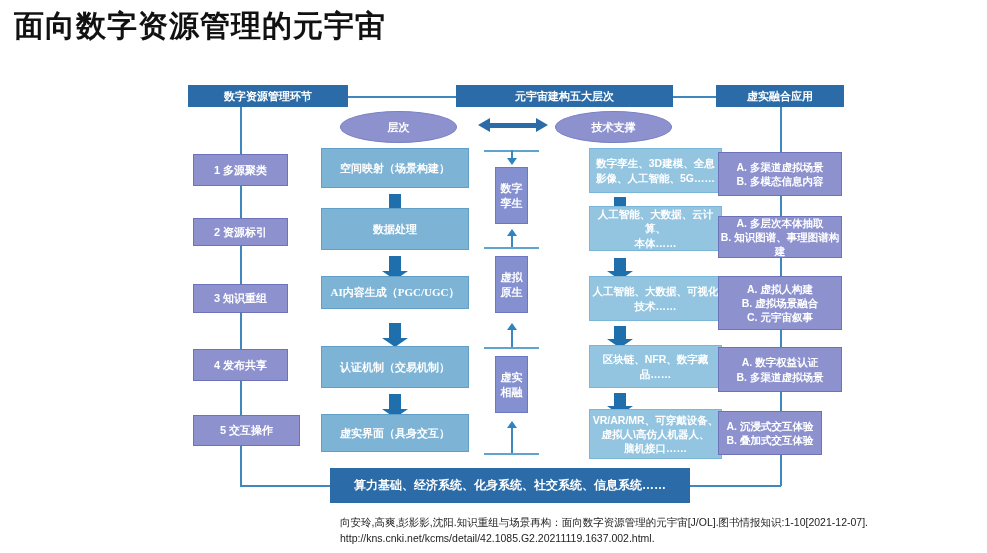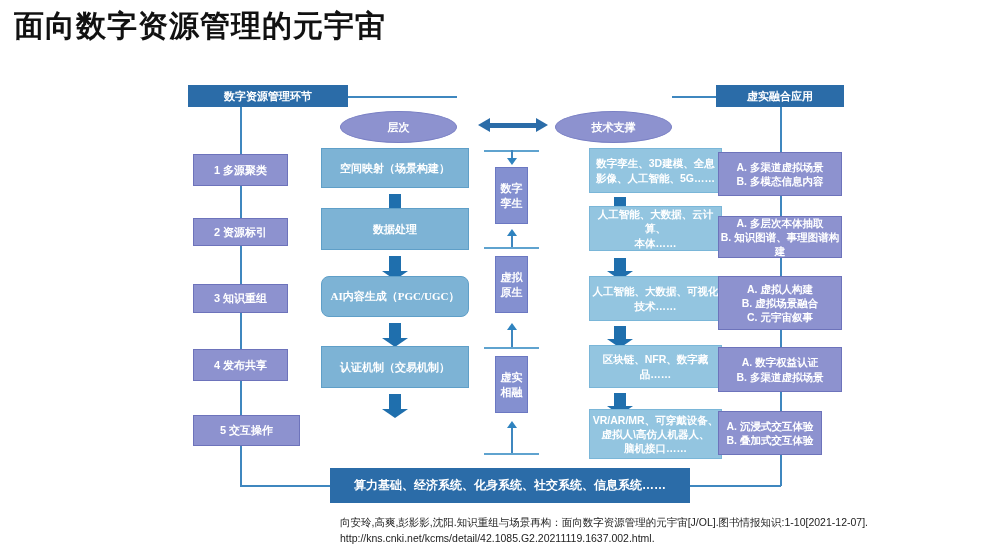--- a/index.html
+++ b/index.html
@@ -152,20 +152,21 @@
   <div class="ln ln-v" style="left:780px;top:96px;height:58px;"></div>
   <div class="ln ln-v" style="left:780px;top:196px;height:20px;"></div>
   <div class="ln ln-v" style="left:780px;top:258px;height:18px;"></div>
   <div class="ln ln-v" style="left:780px;top:330px;height:17px;"></div>
   <div class="ln ln-v" style="left:780px;top:392px;height:19px;"></div>
   <div class="ln ln-v" style="left:780px;top:455px;height:31px;"></div>
   <div class="ln ln-h" style="left:690px;top:485px;width:91px;"></div>
 
   <div class="box hdr" style="left:188px;top:85px;width:160px;height:22px;">数字资源管理环节</div>
 
+  <div class="box hdr" style="left:456px;top:85px;width:217px;height:22px;">元宇宙建构五大层次</div>
 
   <div class="box hdr" style="left:716px;top:85px;width:128px;height:22px;">虚实融合应用</div>
 
   <div class="ellipse" style="left:340px;top:111px;width:115px;height:30px;">层次</div>
 
   <div class="dbl" style="left:478px;top:118px;width:70px;height:15px;">
     <span class="lh"></span>
       <span class="bar"></span>
       <span class="rh"></span>
   </div>
@@ -183,32 +184,33 @@
     <span class="shaft" style="height:15px;"></span>
       <span class="head" style="top:15px;"></span>
   </div>
 
   <div class="box proc-box" style="left:321px;top:208px;width:148px;height:42px;">数据处理</div>
   <div class="fatarrow" style="left:382px;top:256px;height:24px;">
     <span class="shaft" style="height:15px;"></span>
       <span class="head" style="top:15px;"></span>
   </div>
 
-  <div class="box proc-box" style="left:321px;top:276px;width:148px;height:41px;border-radius:8px;">AI内容生成（PGC/UGC）</div>
+  <div class="box proc-box" style="left:321px;top:276px;width:148px;height:33px;">AI内容生成（PGC/UGC）</div>
   <div class="fatarrow" style="left:382px;top:323px;height:24px;">
     <span class="shaft" style="height:15px;"></span>
       <span class="head" style="top:15px;"></span>
   </div>
 
   <div class="box proc-box" style="left:321px;top:346px;width:148px;height:42px;">认证机制（交易机制）</div>
   <div class="fatarrow" style="left:382px;top:394px;height:24px;">
     <span class="shaft" style="height:15px;"></span>
       <span class="head" style="top:15px;"></span>
   </div>
 
+  <div class="box proc-box" style="left:321px;top:414px;width:148px;height:38px;">虚实界面（具身交互）</div>
 
   <div class="ln ln-h ln-thin" style="left:484px;top:150px;width:55px;"></div>
   <div class="ln ln-v" style="left:511px;top:150px;height:10px;"></div>
   <div class="tri-down" style="left:507px;top:158px;"></div>
 
   <div class="box layer-box" style="left:495px;top:167px;width:33px;height:57px;flex-direction:column;">
     <span>数字</span>
     <span>孪生</span>
   </div>
 

